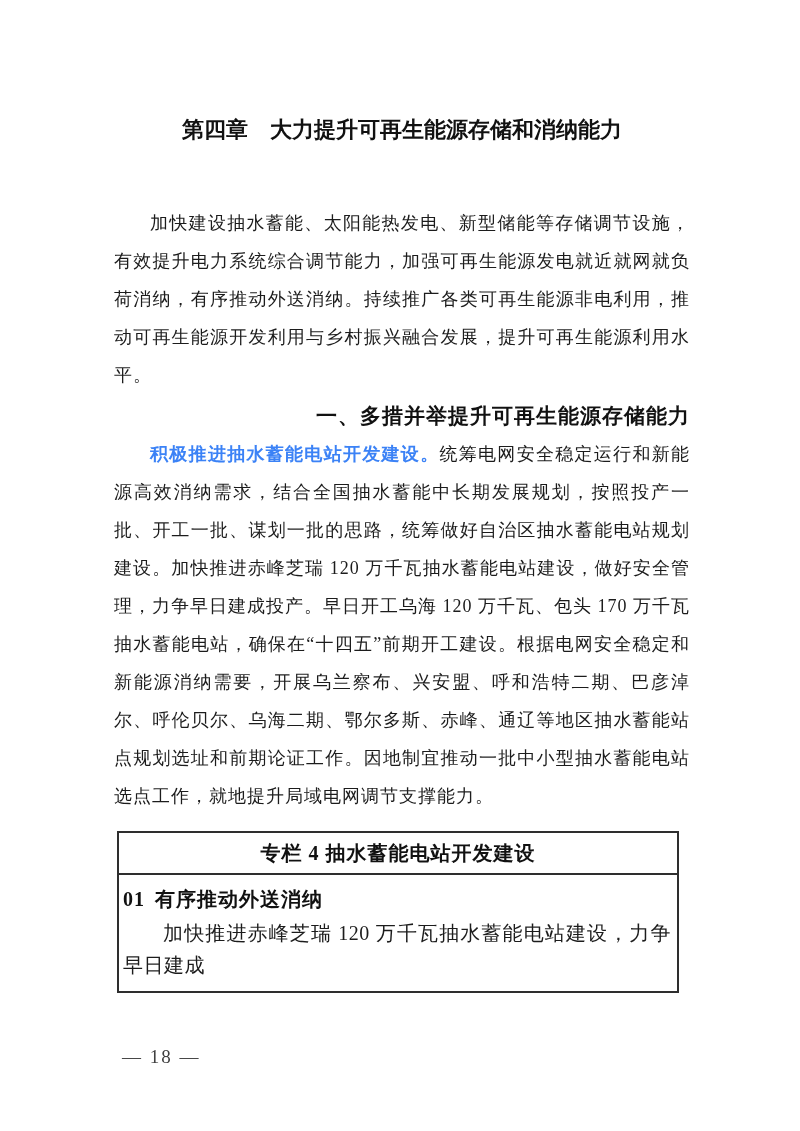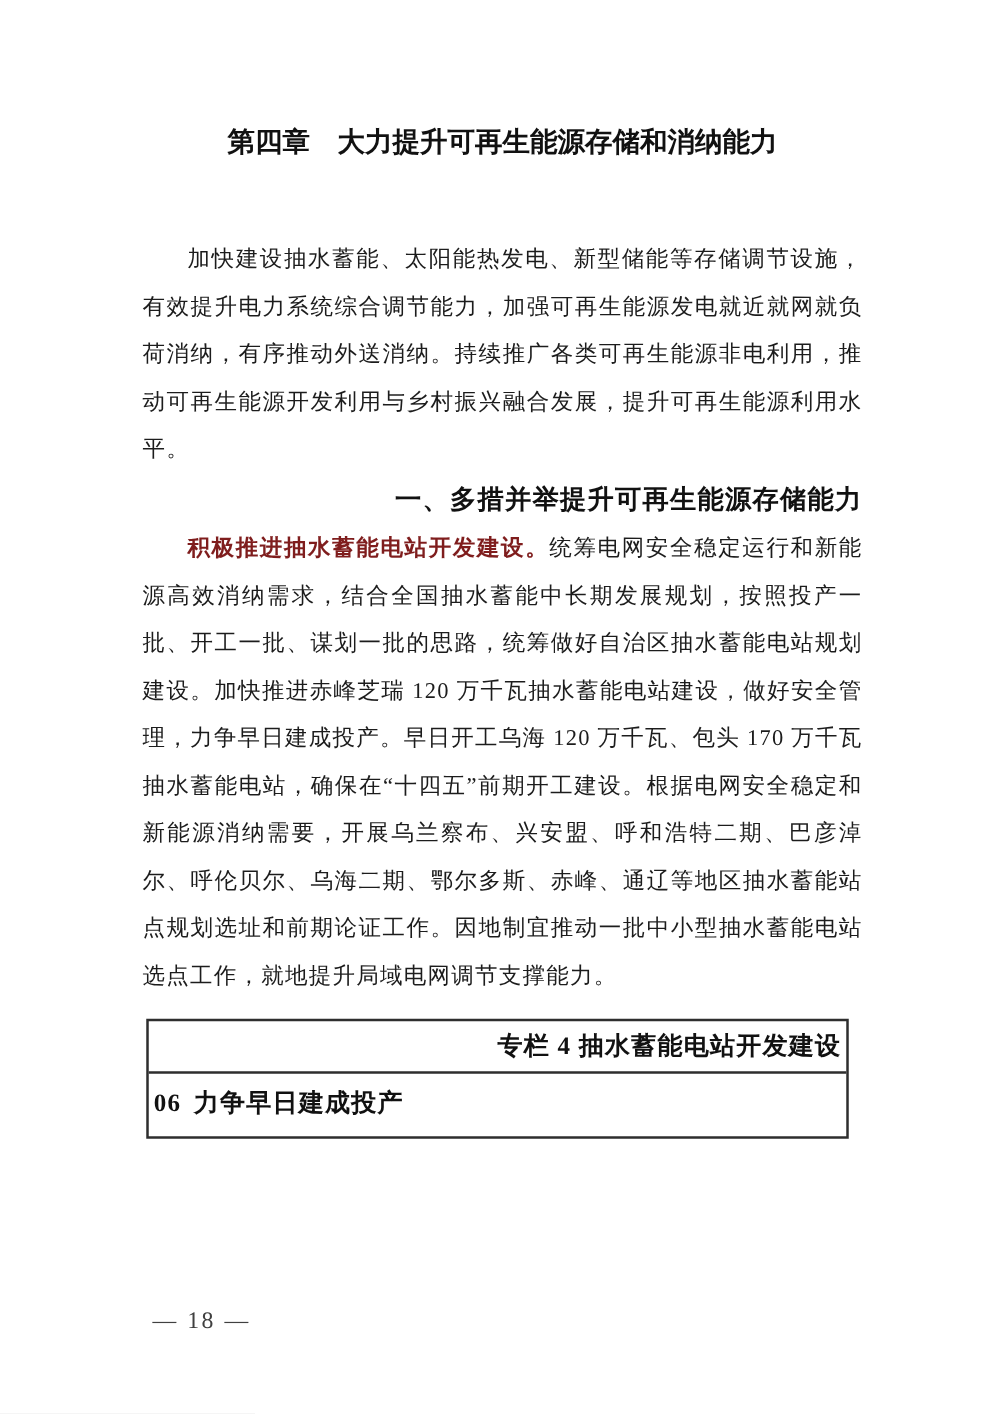--- a/index.html
+++ b/index.html
@@ -13,21 +13,21 @@
     height: 1131px;
     margin: 0 auto;
     background: #ffffff;
     overflow: hidden;
     color: #1a1a1a;
     font-family: "Liberation Serif", "DejaVu Serif", serif;
   }
   .content {
     position: absolute;
     left: 114px;
-    top: 96px;
+    top: 112px;
     width: 576px;
   }
   .doc-title {
     font-family: "Liberation Sans", "DejaVu Sans", sans-serif;
     font-weight: bold;
     font-size: 22px;
     line-height: 36px;
     text-align: center;
     margin: 0 0 56px 0;
     color: #111;
@@ -48,33 +48,33 @@
     line-height: 38px;
     letter-spacing: 1px;
     text-indent: 2em;
     margin: 3px 0 0 0;
     color: #111;
     text-align: right;
   }
   .bold-lead {
     font-family: "Liberation Sans", "DejaVu Sans", sans-serif;
     font-weight: bold;
-    color: #7f1d1d;
+    color: #3b82f6;
   }
   .feature-box {
     margin: 16px 0 0 3px;
     width: 558px;
     border: 2px solid #2e2e2e;
     background: #ffffff;
   }
   .feature-box-header {
     font-weight: bold;
     font-size: 20px;
     line-height: 24px;
-    text-align: right;
+    text-align: center;
     padding: 8px 4px;
     border-bottom: 2px solid #2e2e2e;
     letter-spacing: 1px;
     color: #111;
   }
   .feature-box-body {
     padding: 8px 6px 10px 4px;
   }
   .feature-item-heading {
     font-weight: bold;
@@ -115,21 +115,22 @@
     <p class="body-text">加快建设抽水蓄能、太阳能热发电、新型储能等存储调节设施，有效提升电力系统综合调节能力，加强可再生能源发电就近就网就负荷消纳，有序推动外送消纳。持续推广各类可再生能源非电利用，推动可再生能源开发利用与乡村振兴融合发展，提升可再生能源利用水平。</p>
 
     <h2 class="section-heading">一、多措并举提升可再生能源存储能力</h2>
 
     <p class="body-text"><span class="bold-lead">积极推进抽水蓄能电站开发建设。</span><span>统筹电网安全稳定运行和新能源高效消纳需求，结合全国抽水蓄能中长期发展规划，按照投产一批、开工一批、谋划一批的思路，统筹做好自治区抽水蓄能电站规划建设。加快推进赤峰芝瑞 120 万千瓦抽水蓄能电站建设，做好安全管理，力争早日建成投产。早日开工乌海 120 万千瓦、包头 170 万千瓦抽水蓄能电站，确保在“十四五”前期开工建设。根据电网安全稳定和新能源消纳需要，开展乌兰察布、兴安盟、呼和浩特二期、巴彦淖尔、呼伦贝尔、乌海二期、鄂尔多斯、赤峰、通辽等地区抽水蓄能站点规划选址和前期论证工作。因地制宜推动一批中小型抽水蓄能电站选点工作，就地提升局域电网调节支撑能力。</span></p>
 
     <div class="feature-box">
       <div class="feature-box-header">专栏 4  抽水蓄能电站开发建设</div>
       <div class="feature-box-body">
         <div class="feature-item-heading">
-          <span class="item-number">06</span><span class="item-title">力争早日建成投产</span>
+          <span class="item-number">01</span><span class="item-title">有序推动外送消纳</span>
         </div>
+        <p class="feature-item-text">加快推进赤峰芝瑞 120 万千瓦抽水蓄能电站建设，力争早日建成</p>
       </div>
     </div>
 
   </div>
 
   <div class="page-number">— 18 —</div>
 </div>
 
 </body></html>

